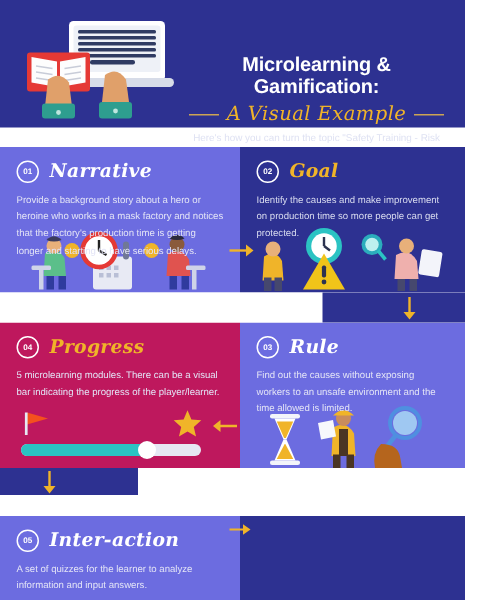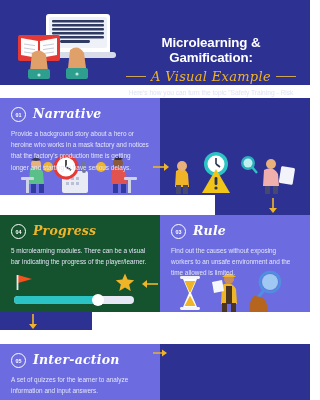--- a/index.html
+++ b/index.html
@@ -38,21 +38,21 @@
   .row{position:absolute;left:0;width:310px;display:flex;}
   .row1{top:98px;height:97px;}
   .row2{top:215px;height:97px;}
   .row3{top:344px;height:84px;}
 
   .card{position:relative;overflow:hidden;}
   .card.left{width:160px;}
   .card.right{width:150px;}
   .bg-light{background:#6c6ce0;}
   .bg-dark{background:#2d3191;}
-  .bg-mid{background:#14532d;}
+  .bg-mid{background:#be185d;}
 
   .card-pad{padding:9px 11px 0 11px;position:relative;z-index:3;}
   .card-head{display:flex;align-items:center;gap:7px;}
   .num-badge{
     width:15px;height:15px;border-radius:50%;
     border:1.2px solid #ffffff;color:#ffffff;
     font-size:5.4px;font-weight:bold;
     display:flex;align-items:center;justify-content:center;
     flex:0 0 15px;box-sizing:border-box;
   }
@@ -188,20 +188,27 @@
             <rect x="113" y="35" width="5" height="9" fill="#2f3b9e"></rect>
             <rect x="121" y="35" width="5" height="9" fill="#2f3b9e"></rect>
             <rect x="128" y="30" width="3" height="14" fill="#cfd3e8"></rect>
             <rect x="124" y="28" width="13" height="3" rx="1" fill="#cfd3e8"></rect>
           </g>
         </svg>
       </div>
     </div>
 
     <div class="card right bg-dark">
+      <div class="card-pad">
+        <div class="card-head">
+          <span class="num-badge dark">02</span>
+          <span class="card-title t-gold">Goal</span>
+        </div>
+        <div class="card-body dim">Identify the causes and make improvement on production time so more people can get protected.</div>
+      </div>
       <div class="art">
         <svg width="150" height="46" viewBox="0 0 150 46">
           <g>
             <path d="M16 22 q8 -5 12 3 l1 13 h-14 z" fill="#f0b429"></path>
             <circle cx="22" cy="17" r="5" fill="#e8b07a"></circle>
             <rect x="16" y="36" width="5" height="9" fill="#46486e"></rect>
             <rect x="23" y="36" width="5" height="9" fill="#46486e"></rect>
           </g>
           <circle cx="56" cy="15" r="12" fill="#2bc3c3"></circle>
           <circle cx="56" cy="15" r="8.5" fill="#ffffff"></circle>

